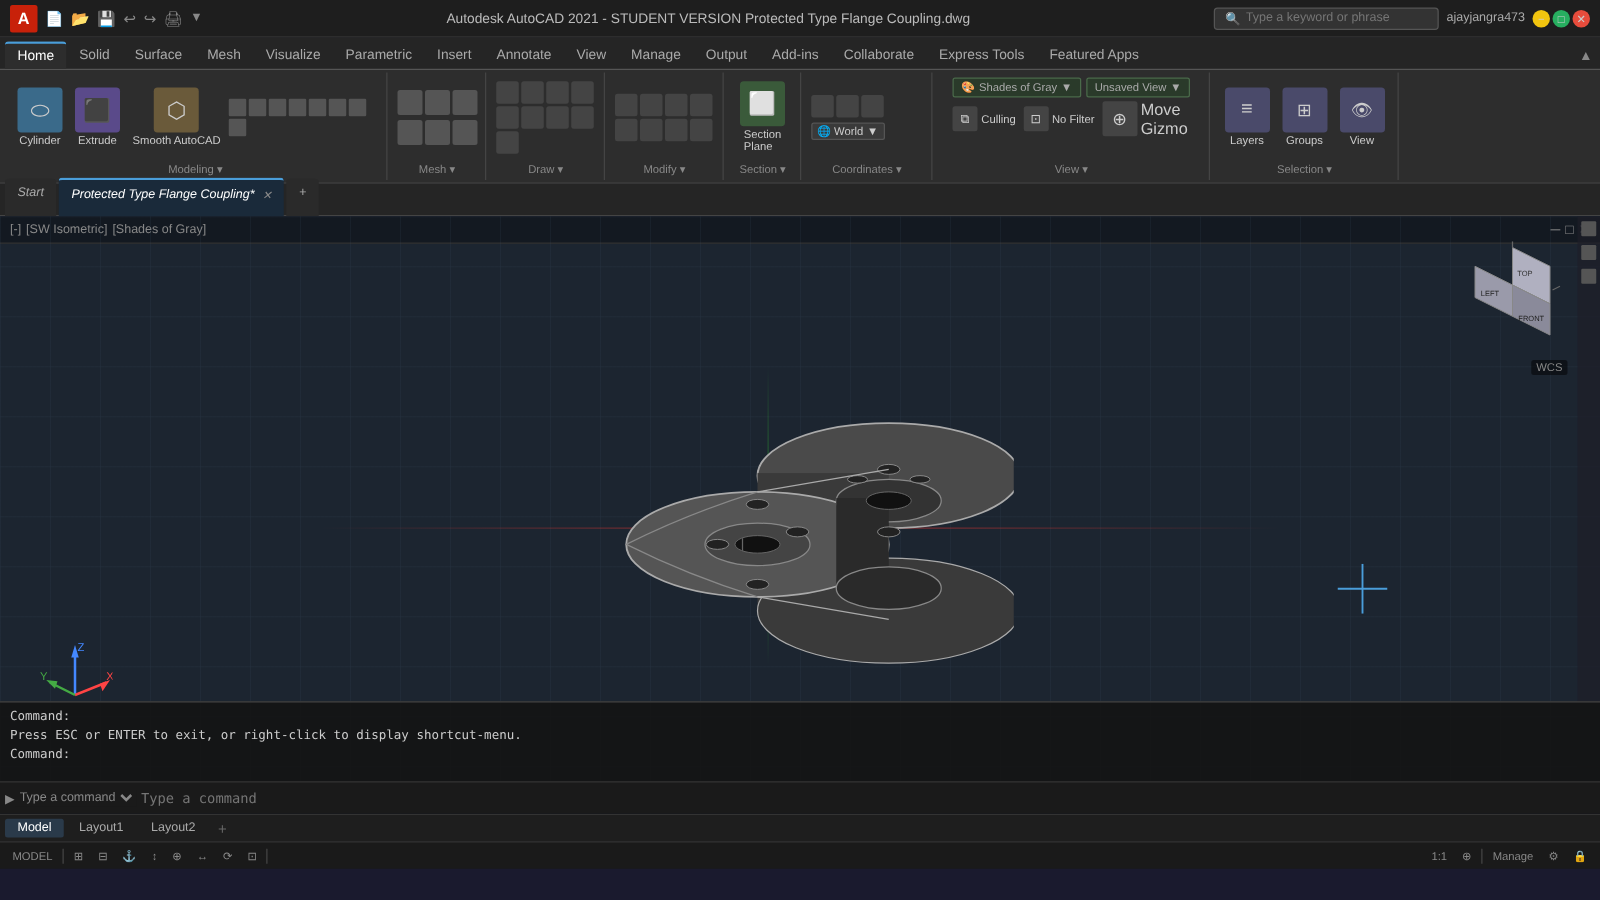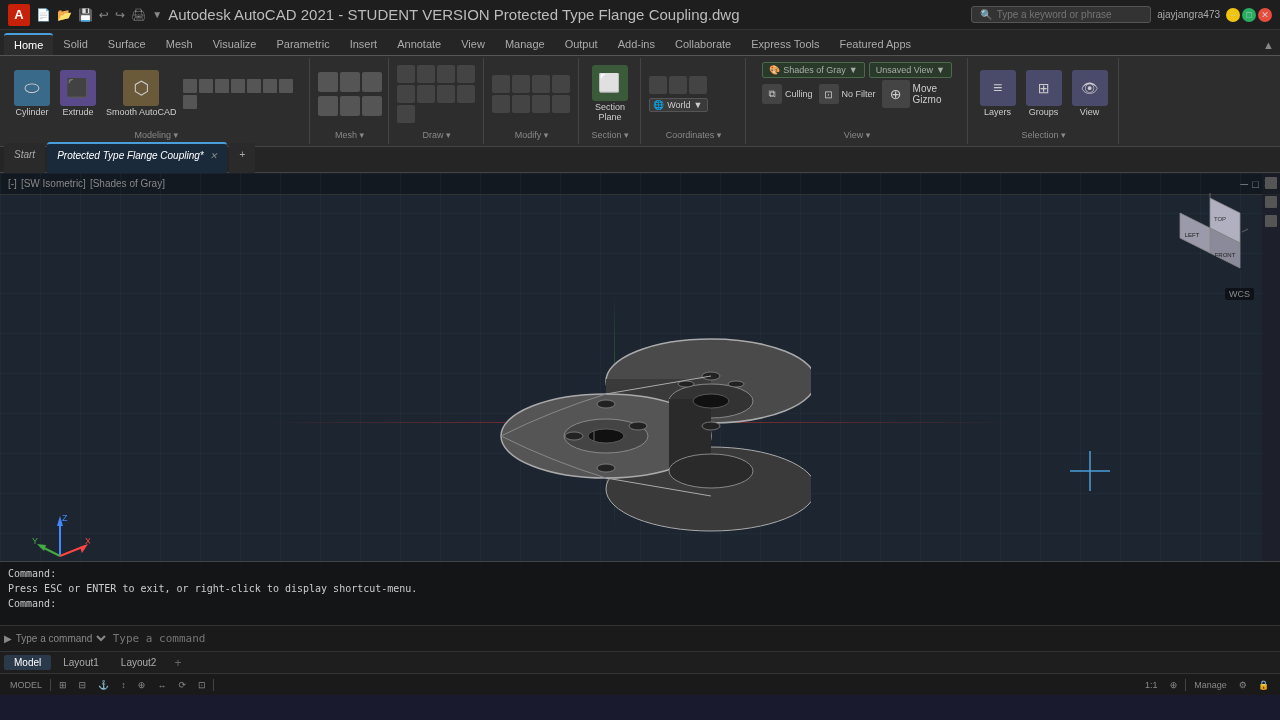--- a/index.html
+++ b/index.html
@@ -16,21 +16,21 @@
       border-bottom: 1px solid #333;
     }
     #title-bar .app-icon {
       width: 22px; height: 22px;
       background: #c8210a;
       border-radius: 2px;
       display: flex; align-items: center; justify-content: center;
       font-weight: bold; color: white; font-size: 13px;
     }
     #title-bar .title-text {
-      flex: 1; text-align: left; color: #bbb; font-size: 15px;
+      flex: 1; text-align: center; color: #bbb; font-size: 11px;
     }
     #title-bar .win-controls {
       display: flex; gap: 2px;
     }
     #title-bar .win-btn {
       width: 14px; height: 14px; border-radius: 50%;
       display: flex; align-items: center; justify-content: center; font-size: 9px; cursor: pointer;
     }
     #title-bar .win-btn.min { background: #f1c40f; }
     #title-bar .win-btn.max { background: #27ae60; }
@@ -108,21 +108,21 @@
       display: flex; align-items: center; justify-content: center;
       font-size: 14px;
     }
     .ribbon-btn.large .btn-icon {
       width: 36px; height: 36px;
       font-size: 18px;
     }
     .ribbon-btn .btn-label {
       font-size: 9px;
       color: #ccc;
-      text-align: center;
+      text-align: left;
       line-height: 1.1;
     }
     .ribbon-small-group {
       display: flex;
       flex-direction: column;
       gap: 1px;
     }
 
     
     #tab-bar {
@@ -530,21 +530,21 @@
           <div style="display:flex;align-items:center;gap:3px;cursor:pointer;">
             <div style="width:20px;height:20px;background:#444;border-radius:2px;display:flex;align-items:center;justify-content:center;font-size:10px;">⧉</div>
             <span style="font-size:9px;color:#ccc;">Culling</span>
           </div>
           <div style="display:flex;align-items:center;gap:3px;cursor:pointer;">
             <div style="width:20px;height:20px;background:#444;border-radius:2px;display:flex;align-items:center;justify-content:center;font-size:10px;">⊡</div>
             <span style="font-size:9px;color:#ccc;">No Filter</span>
           </div>
           <div style="display:flex;align-items:center;gap:3px;cursor:pointer;">
             <div style="width:28px;height:28px;background:#444;border-radius:2px;display:flex;align-items:center;justify-content:center;font-size:14px;">⊕</div>
-            <span style="font-size:10px;color:#ccc;">Move<br>Gizmo</span>
+            <span style="font-size:13px;color:#ccc;">Move<br>Gizmo</span>
           </div>
         </div>
       </div>
       <div class="ribbon-group-label">View ▾</div>
     </div>
 
     <div class="ribbon-group">
       <div class="ribbon-group-items">
         <div class="ribbon-btn large">
           <div class="btn-icon" style="background:#4a4a6a;font-size:16px;">≡</div>

